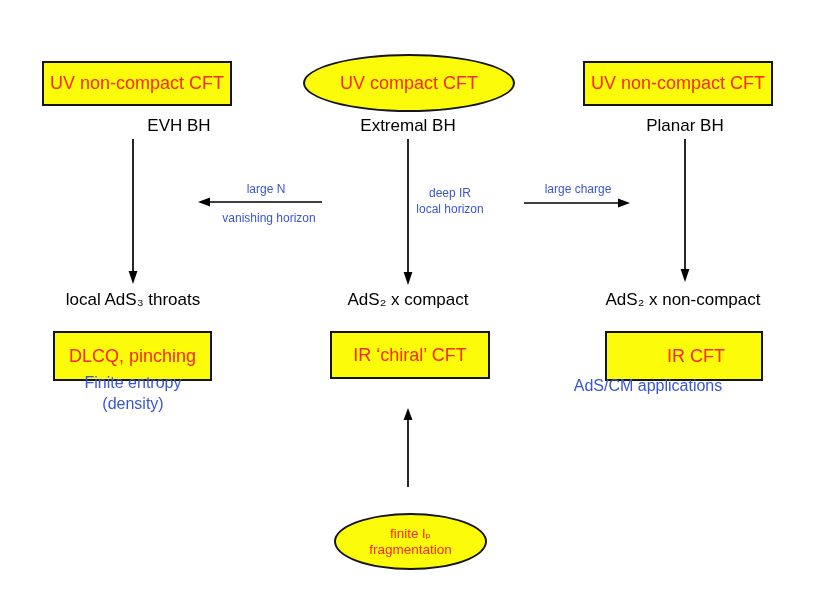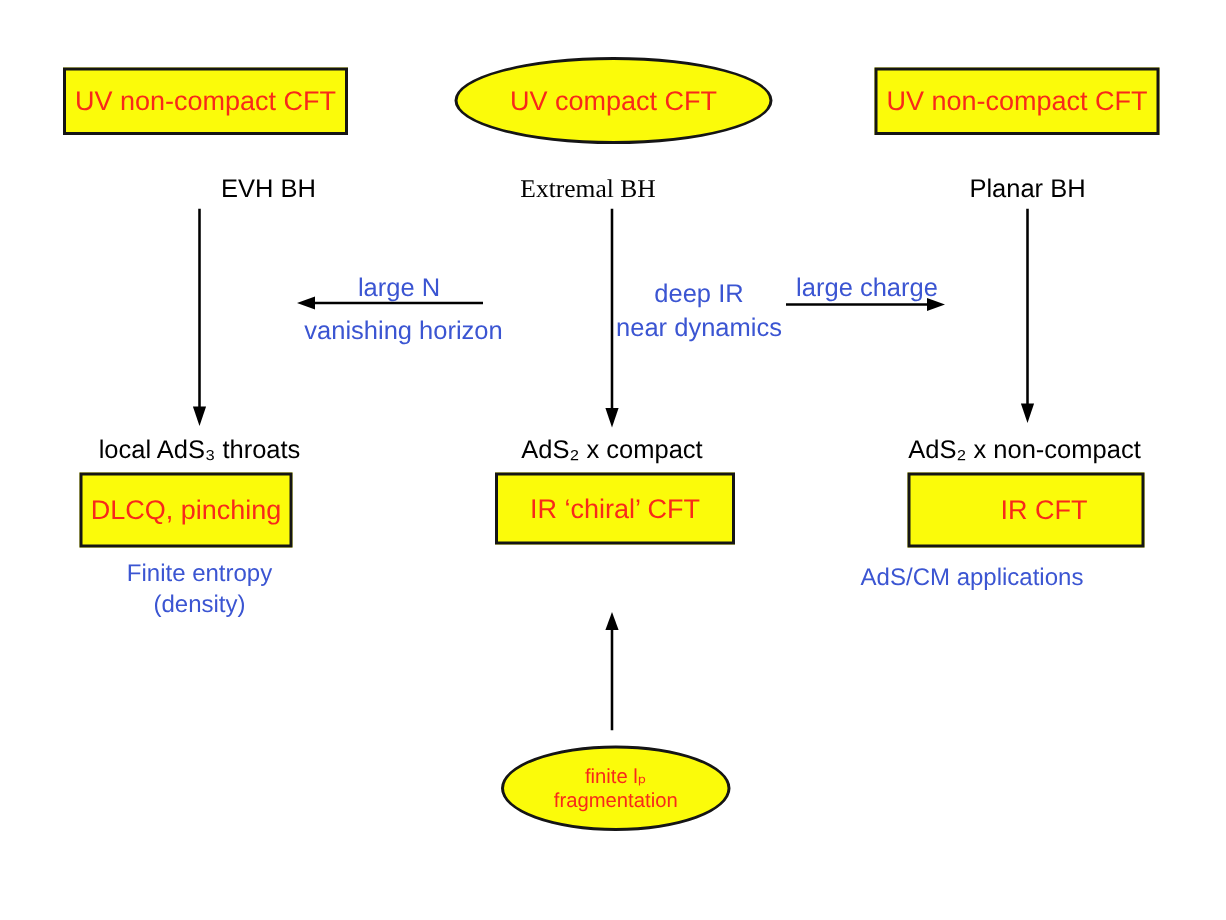--- a/index.html
+++ b/index.html
@@ -18,40 +18,41 @@
     overflow:hidden;
     font-family:"Liberation Sans","DejaVu Sans",sans-serif;
   }
   .shape{
     position:absolute;
     background:var(--shape-fill);
     border:2.5px solid var(--shape-border);
     display:flex;align-items:center;justify-content:center;
     box-sizing:border-box;
     text-align:center;
+    margin-top:16px;
   }
   .ellipse{border-radius:50%;}
   .red-label{
     color:var(--red-text);
     font-size:18px;
     white-space:nowrap;
   }
   .red-label.small{font-size:13.5px;line-height:1.18;white-space:normal;}
   .black-label{
     position:absolute;
     transform:translateX(-50%);
     color:var(--black-text);
     font-size:17px;
     white-space:nowrap;
   }
   .blue-note{
     position:absolute;
     transform:translateX(-50%);
     color:var(--blue-text);
-    font-size:17px;
+    font-size:12px;
     white-space:nowrap;
     text-align:center;
     line-height:1.35;
   }
   .blue-caption{
     position:absolute;
     transform:translateX(-50%);
     color:var(--blue-text);
     font-size:16px;
     text-align:center;
@@ -73,21 +74,21 @@
 
   <div class="shape ellipse" style="left:303px;top:38px;width:212px;height:58px;">
     <span class="red-label">UV compact CFT</span>
   </div>
 
   <div class="shape" style="left:583px;top:45px;width:190px;height:45px;">
     <span class="red-label">UV non-compact CFT</span>
   </div>
 
   <div class="black-label" style="left:133px;top:116px;margin-left:46px;">EVH BH</div>
-  <div class="black-label" style="left:392px;top:116px;font-family:Liberation Serif, serif;">Extremal BH</div>
+  <div class="black-label" style="left:408px;top:116px;">Extremal BH</div>
   <div class="black-label" style="left:685px;top:116px;">Planar BH</div>
 
   <svg class="arrow" style="left:126px;top:139px;" width="14" height="146">
     <line x1="7" y1="0" x2="7" y2="134"></line>
     <polygon points="2.6,132 11.4,132 7,145"></polygon>
   </svg>
   <svg class="arrow" style="left:401px;top:139px;" width="14" height="147">
     <line x1="7" y1="0" x2="7" y2="135"></line>
     <polygon points="2.6,133 11.4,133 7,146"></polygon>
   </svg>
@@ -106,32 +107,32 @@
   </svg>
 
   <svg class="arrow" style="left:401px;top:408px;" width="14" height="79">
     <line x1="7" y1="79" x2="7" y2="11"></line>
     <polygon points="2.6,12 11.4,12 7,0"></polygon>
   </svg>
 
   <div class="blue-note" style="left:266px;top:181px;">large N</div>
   <div class="blue-note" style="left:269px;top:210px;">vanishing horizon</div>
 
-  <div class="blue-note" style="left:450px;top:185px;margin-left:16px;">
+  <div class="blue-note" style="left:450px;top:185px;">
     <div>deep IR</div>
-    <div>near dynamics</div>
+    <div>local horizon</div>
   </div>
 
   <div class="blue-note" style="left:578px;top:181px;">large charge</div>
 
   <div class="black-label" style="left:133px;top:290px;">local AdS₃ throats</div>
   <div class="black-label" style="left:408px;top:290px;">AdS₂ x compact</div>
   <div class="black-label" style="left:683px;top:290px;">AdS₂ x non-compact</div>
 
-  <div class="shape" style="left:53px;top:315px;width:142px;height:50px;">
+  <div class="shape" style="left:53px;top:315px;width:159px;height:50px;">
     <span class="red-label">DLCQ, pinching</span>
   </div>
   <div class="shape" style="left:330px;top:315px;width:160px;height:48px;">
     <span class="red-label">IR ‘chiral’ CFT</span>
   </div>
   <div class="shape" style="left:605px;top:315px;width:158px;height:50px;padding-left:24px;">
     <span class="red-label">IR CFT</span>
   </div>
 
   <div class="blue-caption" style="left:133px;top:372px;">

